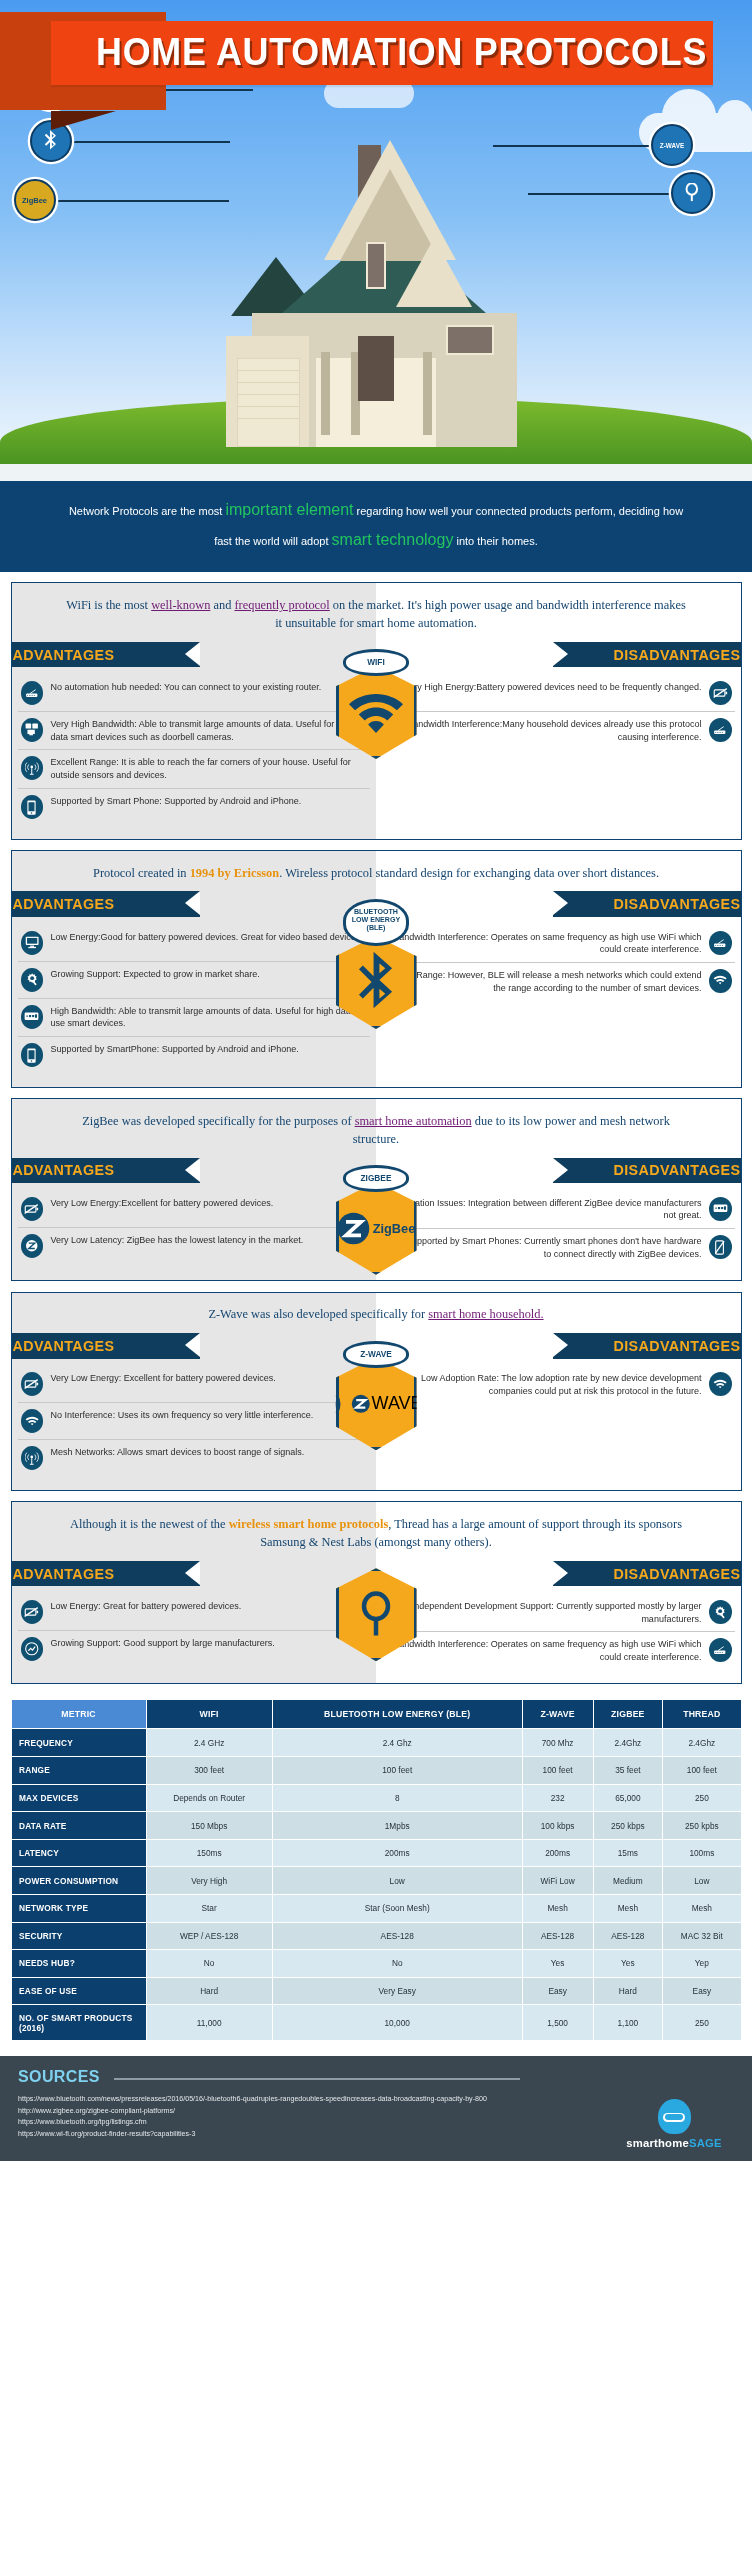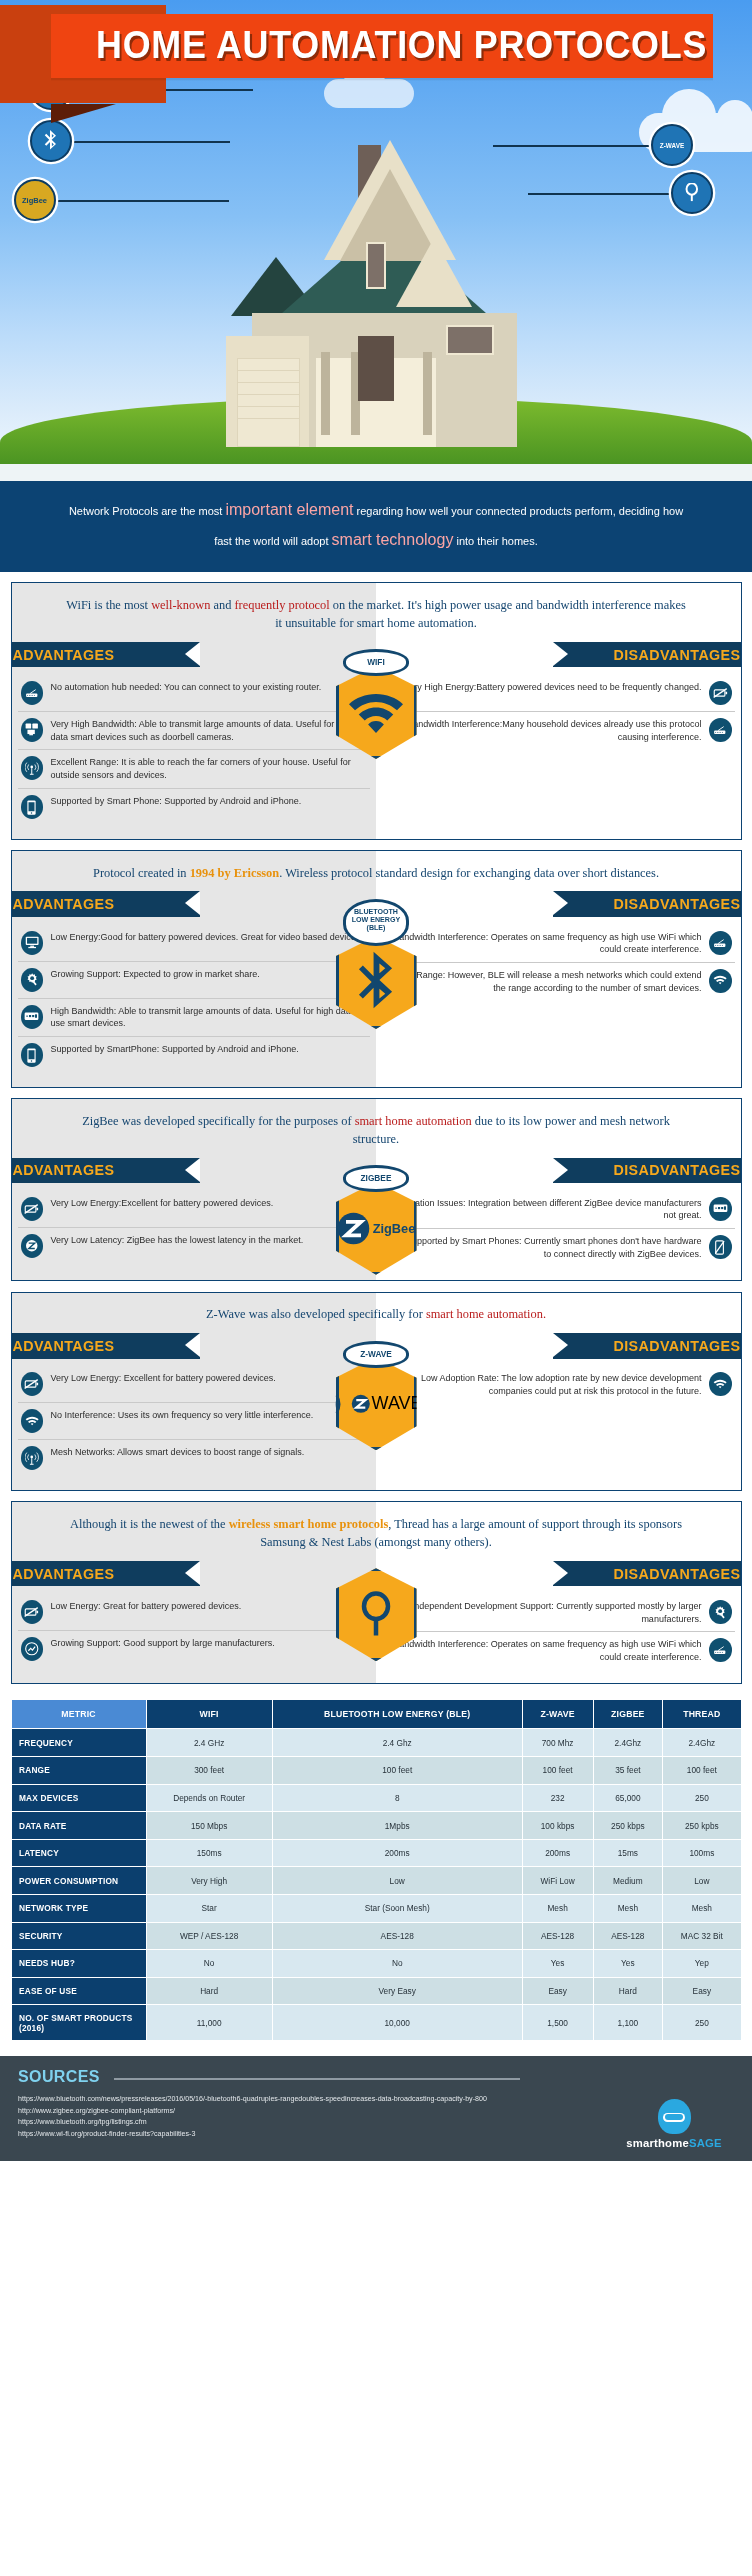--- a/index.html
+++ b/index.html
@@ -28,21 +28,21 @@
     background: #eef4f6;
   }
   .cloud { position: absolute; background: #e3f0fd; border-radius: 38px; opacity: .85; }
   .cloud.c1 { width: 90px; height: 29px; left: 324px; top: 79px; }
   .cloud.c1:before { content:""; position:absolute; width:41px; height:41px; background:#e3f0fd; border-radius:50%; left:19.6px; top:-16.6px; }
   .cloud.c2 { width: 128px; height: 39px; right: -15px; top: 113px; background:#ffffff; }
   .cloud.c2:before { content:""; position:absolute; width:54px; height:54px; background:#fff; border-radius:50%; left:22.6px; top:-24px; }
   .cloud.c2:after { content:""; position:absolute; width:36px; height:36px; background:#fff; border-radius:50%; left:78px; top:-13.5px; }
 
   
-  .title-wrap { position: absolute; left: 0; top: 14px; width: 100%; z-index: 6; }
+  .title-wrap { position: absolute; left: 0; top: 21px; width: 100%; z-index: 6; }
   .ribbon-back {
     position:absolute; left:0; top:-9px; width:166px; height:98px; background:#c9400f;
   }
   .ribbon-back:after{
     content:""; position:absolute; left:51px; bottom:-19.6px; width:0;height:0;
     border-left:0 solid transparent; border-top:19.6px solid #5d1d07; border-right:65px solid transparent;
   }
   .ribbon {
     position: relative; margin-left: 51px; width: 662px; background: #ef4411;
     padding: 9px 0 10.5px 45px; box-shadow: 0 2.3px 0 rgba(0,0,0,.08);
@@ -103,31 +103,31 @@
   .l2 { left:72px; top:141px; width:158px; }
   .l3 { left:56px; top:200px; width:173px; }
   .l4 { right:101px; top:145px; width:158px; }
   .l5 { right:81px; top:193px; width:143px; }
 
   
   .intro {
     background: #0c4373; color: #fff; text-align: center;
     padding: 13.5px 68px 16.6px; font-size: 11px; line-height: 1.9;
   }
-  .intro .hl { color: #fca5a5; font-size: 16px; font-weight: normal; margin-top: 20px; }
+  .intro .hl { color: #22c55e; font-size: 16px; font-weight: normal; margin-top: 20px; }
 
   
   .sec { position: relative; margin: 10.5px 10.5px; border: 1.5px solid #0c4373; background: #fff; }
   .sec .halfgrey { position:absolute; left:0; top:0; width:50%; height:100%; background:#e6e6e6; z-index:0;}
   .sec .inner { position: relative; z-index: 2; }
   .sec-lead {
     text-align: center; padding: 13.5px 53px 9px; font-family: "Liberation Serif", serif;
     font-size: 12.4px; line-height: 1.45; color: #14456f;
   }
-  .sec-lead .hl { color: #b91c1c; }
+  .sec-lead .hl { color: #701a75; text-decoration: underline; }
   .sec-lead .hlb { color: #e8920e; font-weight: bold; }
 
   .cols { display: flex; position: relative; }
   .col-side { width: 50%; padding-bottom: 13.5px; }
   .banner {
     background: #0f3d5e; color: #f6a81c; font-weight: bold; font-size: 14.3px;
     letter-spacing: 0.4px; height: 25.6px; display: flex; align-items: center;
     position: relative; width: 188px;
   }
   .banner.left { padding-left: 1px; }
@@ -536,21 +536,21 @@
                   <span style="font-size:12.8px;font-weight:bold;color:#12476e">ZigBee</span>
                 </div>
               </div>
             </div>
           </div>
         </div>
       </div>
       <div class="sec">
         <div class="halfgrey"></div>
         <div class="inner">
-          <div class="sec-lead"><span>Z-Wave was also developed specifically for </span><span class="hl">smart home automation.</span><span></span><span class="hl"></span><span></span></div>
+          <div class="sec-lead"><span>Z-Wave was also developed specifically for </span><span class="hl">smart home household.</span><span></span><span class="hl"></span><span></span></div>
           <div class="cols">
             <div class="col-side left">
               <div class="banner left">ADVANTAGES</div>
               <div class="items">
                 <div class="item">
                   <span class="ico">
                     <svg width="15" height="12" viewBox="0 0 24 18">
                       <rect x="2" y="4" width="17" height="10" rx="1.6" fill="none" stroke="#fff" stroke-width="1.8"></rect>
                       <rect x="20" y="7" width="2.6" height="4" fill="#fff"></rect>
                       <path d="M1 16 L22 2" stroke="#fff" stroke-width="2"></path>

